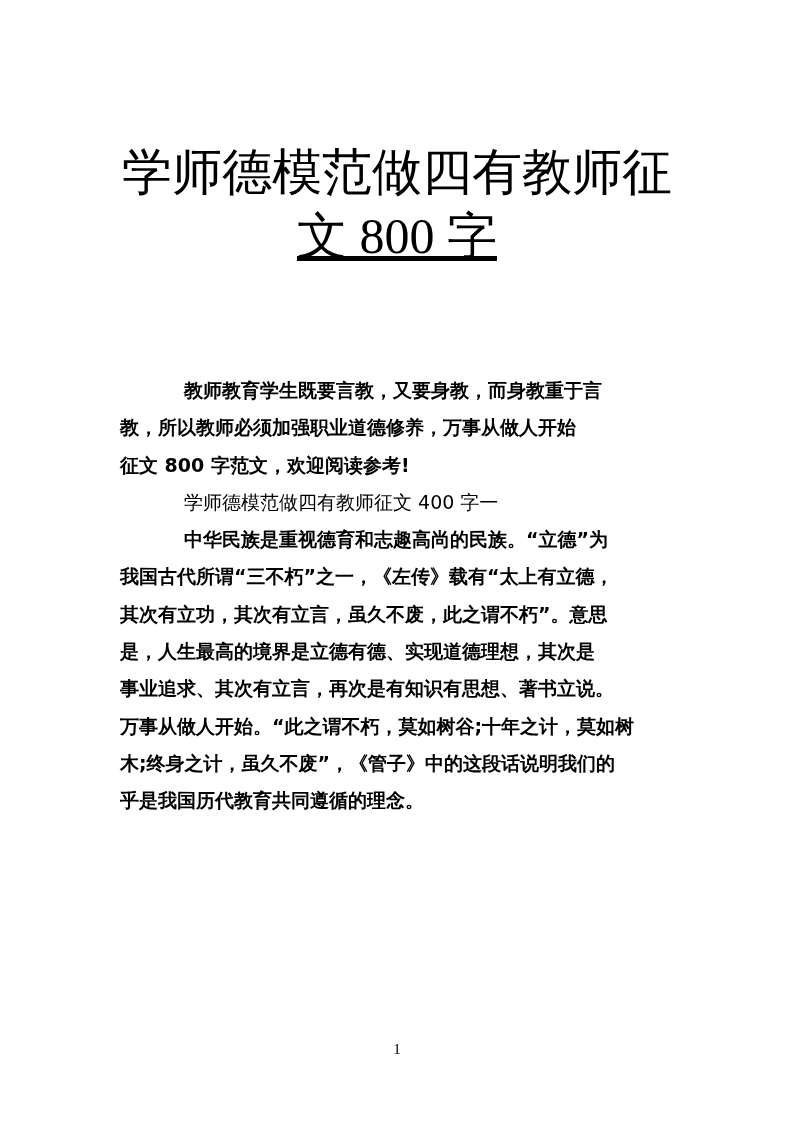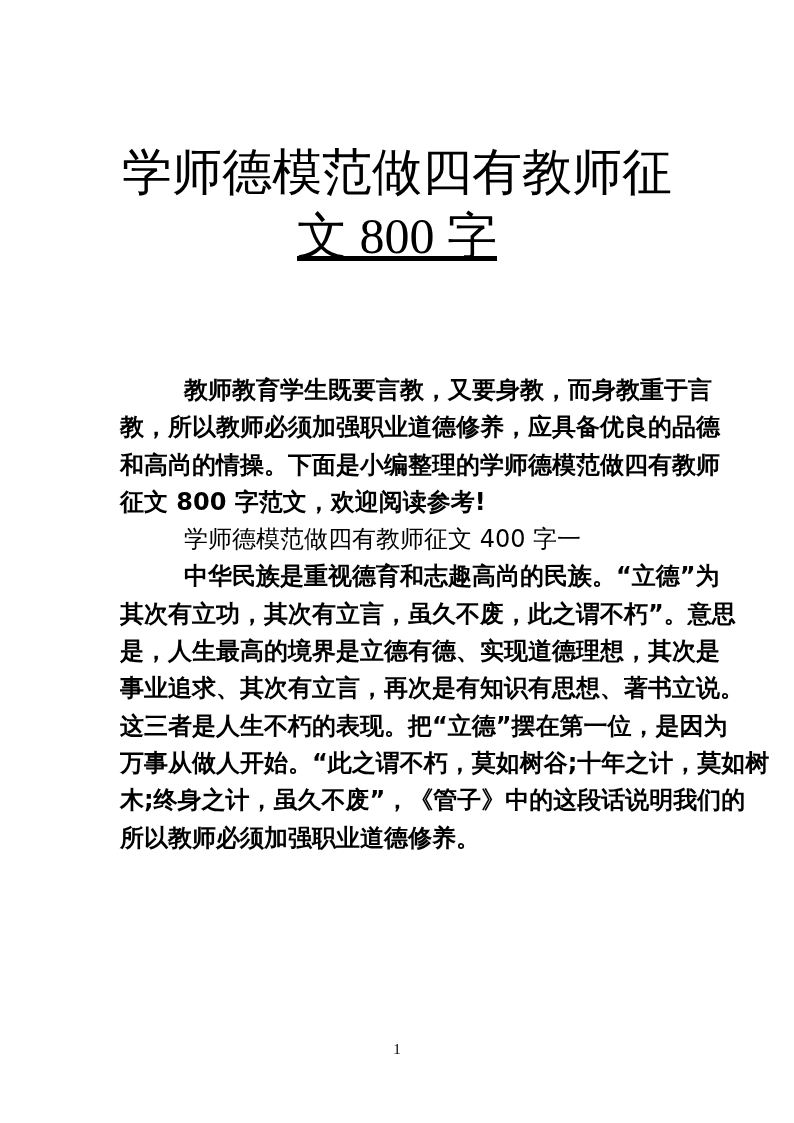--- a/index.html
+++ b/index.html
@@ -34,21 +34,21 @@
       letter-spacing: 0px;
     }
     .title-line1 { top: 142px; }
     .title-line2 { top: 206px; text-decoration: underline; }
     .body-text {
       position: absolute;
       left: 120px;
       width: 560px;
       top: 372px;
       font-family: "DejaVu Sans", "Liberation Sans", sans-serif;
-      font-size: 24px;
+      font-size: 19px;
       font-weight: bold;
       line-height: 37.3px;
     }
     .line {
       display: block;
       white-space: nowrap;
       height: 37.3px;
       overflow: visible;
     }
     .indent { padding-left: 64px; }
@@ -66,30 +66,29 @@
 </head>
 <body>
 
 <div class="page">
 
   <div class="title title-line1">学师德模范做四有教师征</div>
   <div class="title title-line2">文 800 字</div>
 
   <div class="body-text">
     <span class="line indent">教师教育学生既要言教，又要身教，而身教重于言</span>
-    <span class="line">教，所以教师必须加强职业道德修养，应具备优良的品德</span>
-    <span class="line">和高尚的情操。下面是小编整理的学师德模范做四有教师</span>
+    <span class="line">教，所以教师必须加强职业道德修养，万事从做人开始</span>
     <span class="line">征文 800 字范文，欢迎阅读参考!</span>
 
     <span class="line indent normal">学师德模范做四有教师征文 400 字一</span>
 
     <span class="line indent">中华民族是重视德育和志趣高尚的民族。“立德”为</span>
+    <span class="line">我国古代所谓“三不朽”之一，《左传》载有“太上有立德，</span>
     <span class="line">其次有立功，其次有立言，虽久不废，此之谓不朽”。意思</span>
     <span class="line">是，人生最高的境界是立德有德、实现道德理想，其次是</span>
     <span class="line">事业追求、其次有立言，再次是有知识有思想、著书立说。</span>
-    <span class="line">这三者是人生不朽的表现。把“立德”摆在第一位，是因为</span>
     <span class="line">万事从做人开始。“此之谓不朽，莫如树谷;十年之计，莫如树</span>
     <span class="line">木;终身之计，虽久不废”，《管子》中的这段话说明我们的</span>
-    <span class="line">所以教师必须加强职业道德修养。</span>
+    <span class="line">乎是我国历代教育共同遵循的理念。</span>
   </div>
 
   <div class="page-number">1</div>
 </div>
 
 </body></html>

